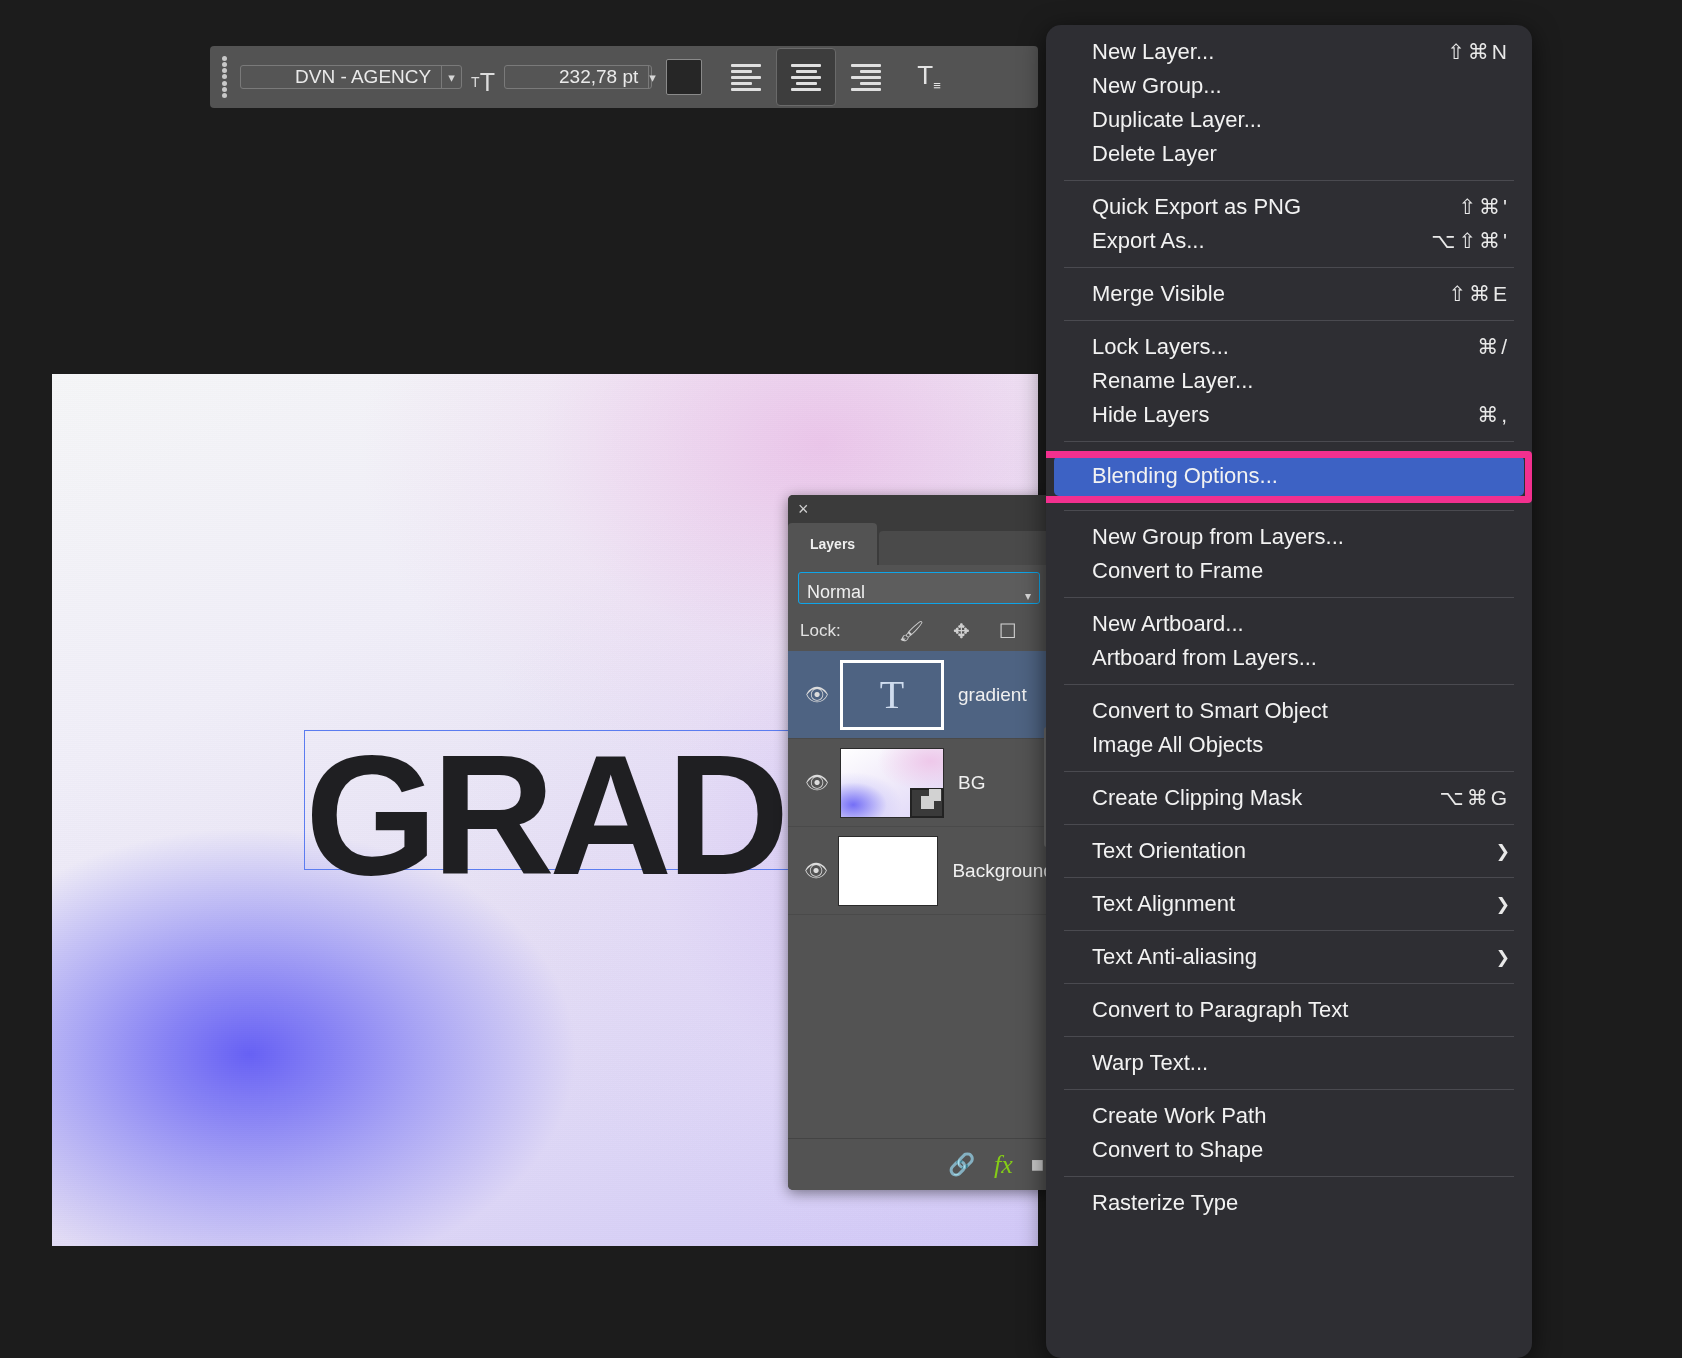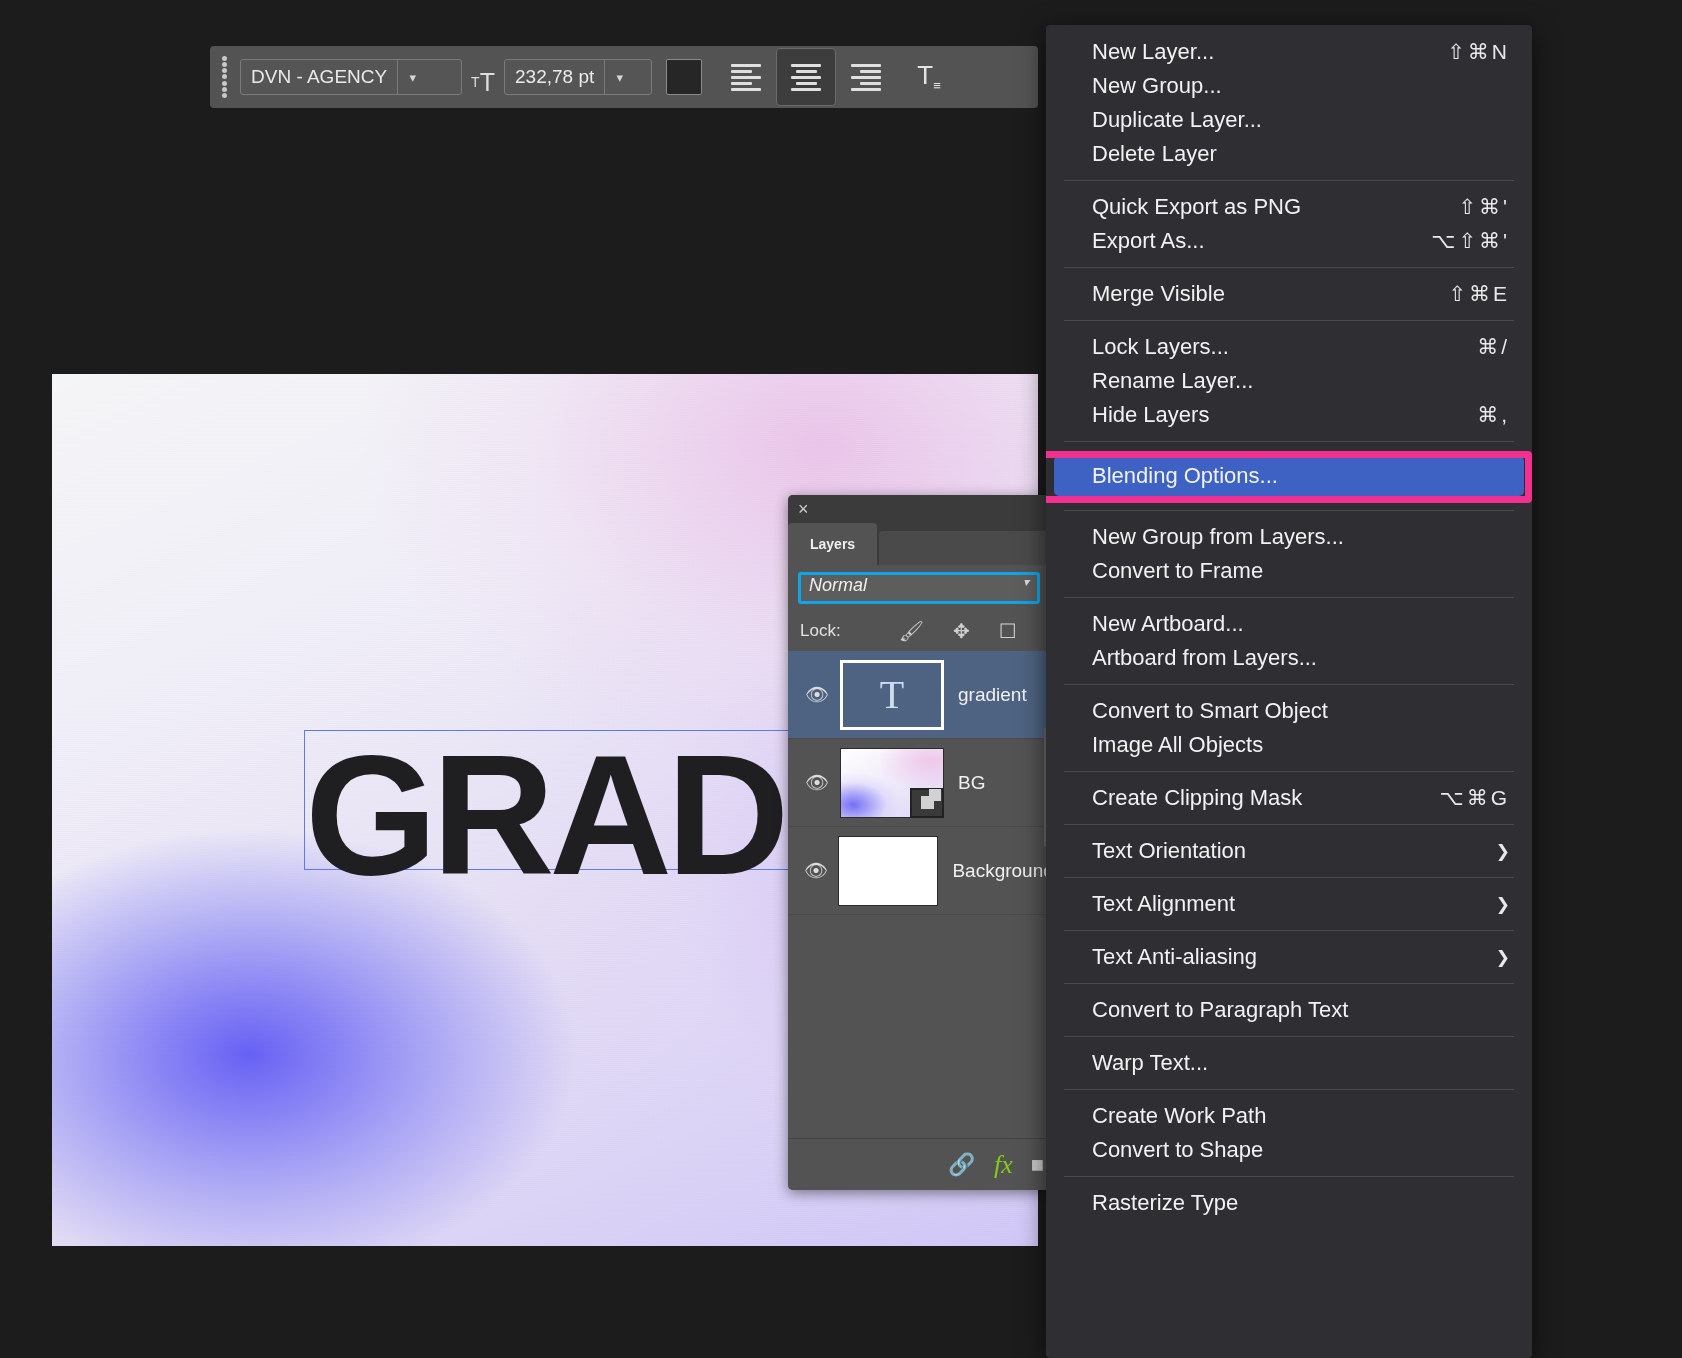--- a/index.html
+++ b/index.html
@@ -19,22 +19,22 @@
     border-radius: 4px;
     display: flex; align-items: center;
     padding-left: 6px;
   }
   .grabber { width: 16px; height: 48px; display: flex; flex-direction: column;
     justify-content: space-between; align-items: center; padding: 3px 0; }
   .grabber i { display:block; width: 5px; height: 5px; border-radius: 50%; background: #c8c8c8; }
 
   .field {
     background: #555; border: 1px solid #7a7a7a; border-radius: 3px;
-    height: 36px; display: flex; align-items: center;
-    color: #eaeaea; font-size: 19px;
+    height: 24px; display: flex; align-items: center;
+    color: #eaeaea; font-size: 19px; padding-left: 44px;
   }
   .field .val { padding: 0 10px; white-space: nowrap; }
   .field .caret {
     width: 30px; height: 100%; border-left: 1px solid #7a7a7a;
     display:flex; align-items:center; justify-content:center;
     color: #d6d6d6; font-size: 13px;
   }
   .font-field { width: 222px; margin-left: 8px; }
   .size-field { width: 148px; }
   .size-icon { width: 42px; color: #dcdcdc; font-size: 13px; text-align:center;
@@ -92,23 +92,23 @@
   }
   .lp-titlebar { height: 28px; background: #3b3b3b; display:flex; align-items:center; padding-left: 10px; }
   .lp-close { color: #cfcfcf; font-size: 18px; line-height: 18px; width:18px; }
   .lp-tabs { height: 42px; background: #3b3b3b; display:flex; align-items:flex-end; }
   .lp-tab { height: 42px; padding: 0 22px; display:flex; align-items:center;
     background: #535353; color: #f0f0f0; font-size: 14px; font-weight: 700;
     border-radius: 4px 4px 0 0; }
   .lp-tab-rest { flex: 1; height: 34px; background: #4a4a4a; border-radius: 4px 0 0 0; margin-left:2px; }
   .lp-blend { height: 46px; display:flex; align-items:center; padding: 0 10px; background:#535353; }
   .blend-select {
-    flex: 1; height: 32px; background: #5d5d5d; border: 3px solid #0ea5e9; border-radius: 3px;
-    display: flex; align-items:flex-start; justify-content: space-between;
-    color: #f0f0f0; font-size: 18px; padding: 0 8px; font-style: italic;
+    flex: 1; height: 32px; background: #5d5d5d; border: 1px solid #0ea5e9; border-radius: 3px;
+    display: flex; align-items:flex-end; justify-content: space-between;
+    color: #f0f0f0; font-size: 18px; padding: 0 8px;
   }
   .blend-select .caret { color: #d8d8d8; font-size: 12px; }
   .lp-lock { height: 40px; display:flex; align-items:center; gap: 29px; padding: 0 12px;
     color:#e2e2e2; font-size: 17px; background:#535353;}
   .chk { width: 22px; height: 22px;
     background-image:
       linear-gradient(45deg, #9a9a9a 25%, transparent 25%, transparent 75%, #9a9a9a 75%),
       linear-gradient(45deg, #9a9a9a 25%, #d8d8d8 25%, #d8d8d8 75%, #9a9a9a 75%);
     background-size: 11px 11px; background-position: 0 0, 5.5px 5.5px; }
   .lock-icn { color:#cfcfcf; font-size: 20px; }
@@ -135,21 +135,21 @@
   .lp-footer { position:absolute; left:0; bottom: 0; width: 100%; height: 52px;
     background: #535353; border-top: 1px solid #444;
     display:flex; align-items:center; justify-content:flex-end; gap: 18px; padding-right: 6px; }
   .f-icn { color:#cbcbcb; font-size: 22px; }
   .fx-icn { font-family:"Liberation Serif", serif; font-style: italic; font-size: 26px; color:#84cc16; }
   .lp-scroll { position:absolute; right: 0; top: 232px; width: 6px; height: 120px; background:#6e6e6e; border-radius:3px; }
 
   
   .ctx-menu {
     position: absolute; left: 1046px; top: 25px; width: 486px;
-    background: #2e2e33; border-radius: 4px;
+    background: #2e2e33; border-radius: 15px;
     box-shadow: 0 6px 26px rgba(0,0,0,.6);
     padding: 10px 0 0 0; overflow: hidden;
     height: 1333px;
   }
   .ctx-item {
     height: 34px; display: flex; align-items: center; justify-content: space-between;
     padding: 0 22px 0 46px; color: #f2f2f2; font-size: 22px; white-space: nowrap;
   }
   .ctx-item .sc { color: #e9e9e9; font-size: 21px; letter-spacing: 3px; }
   .ctx-item .arrow { color: #e9e9e9; font-size: 17px; }

